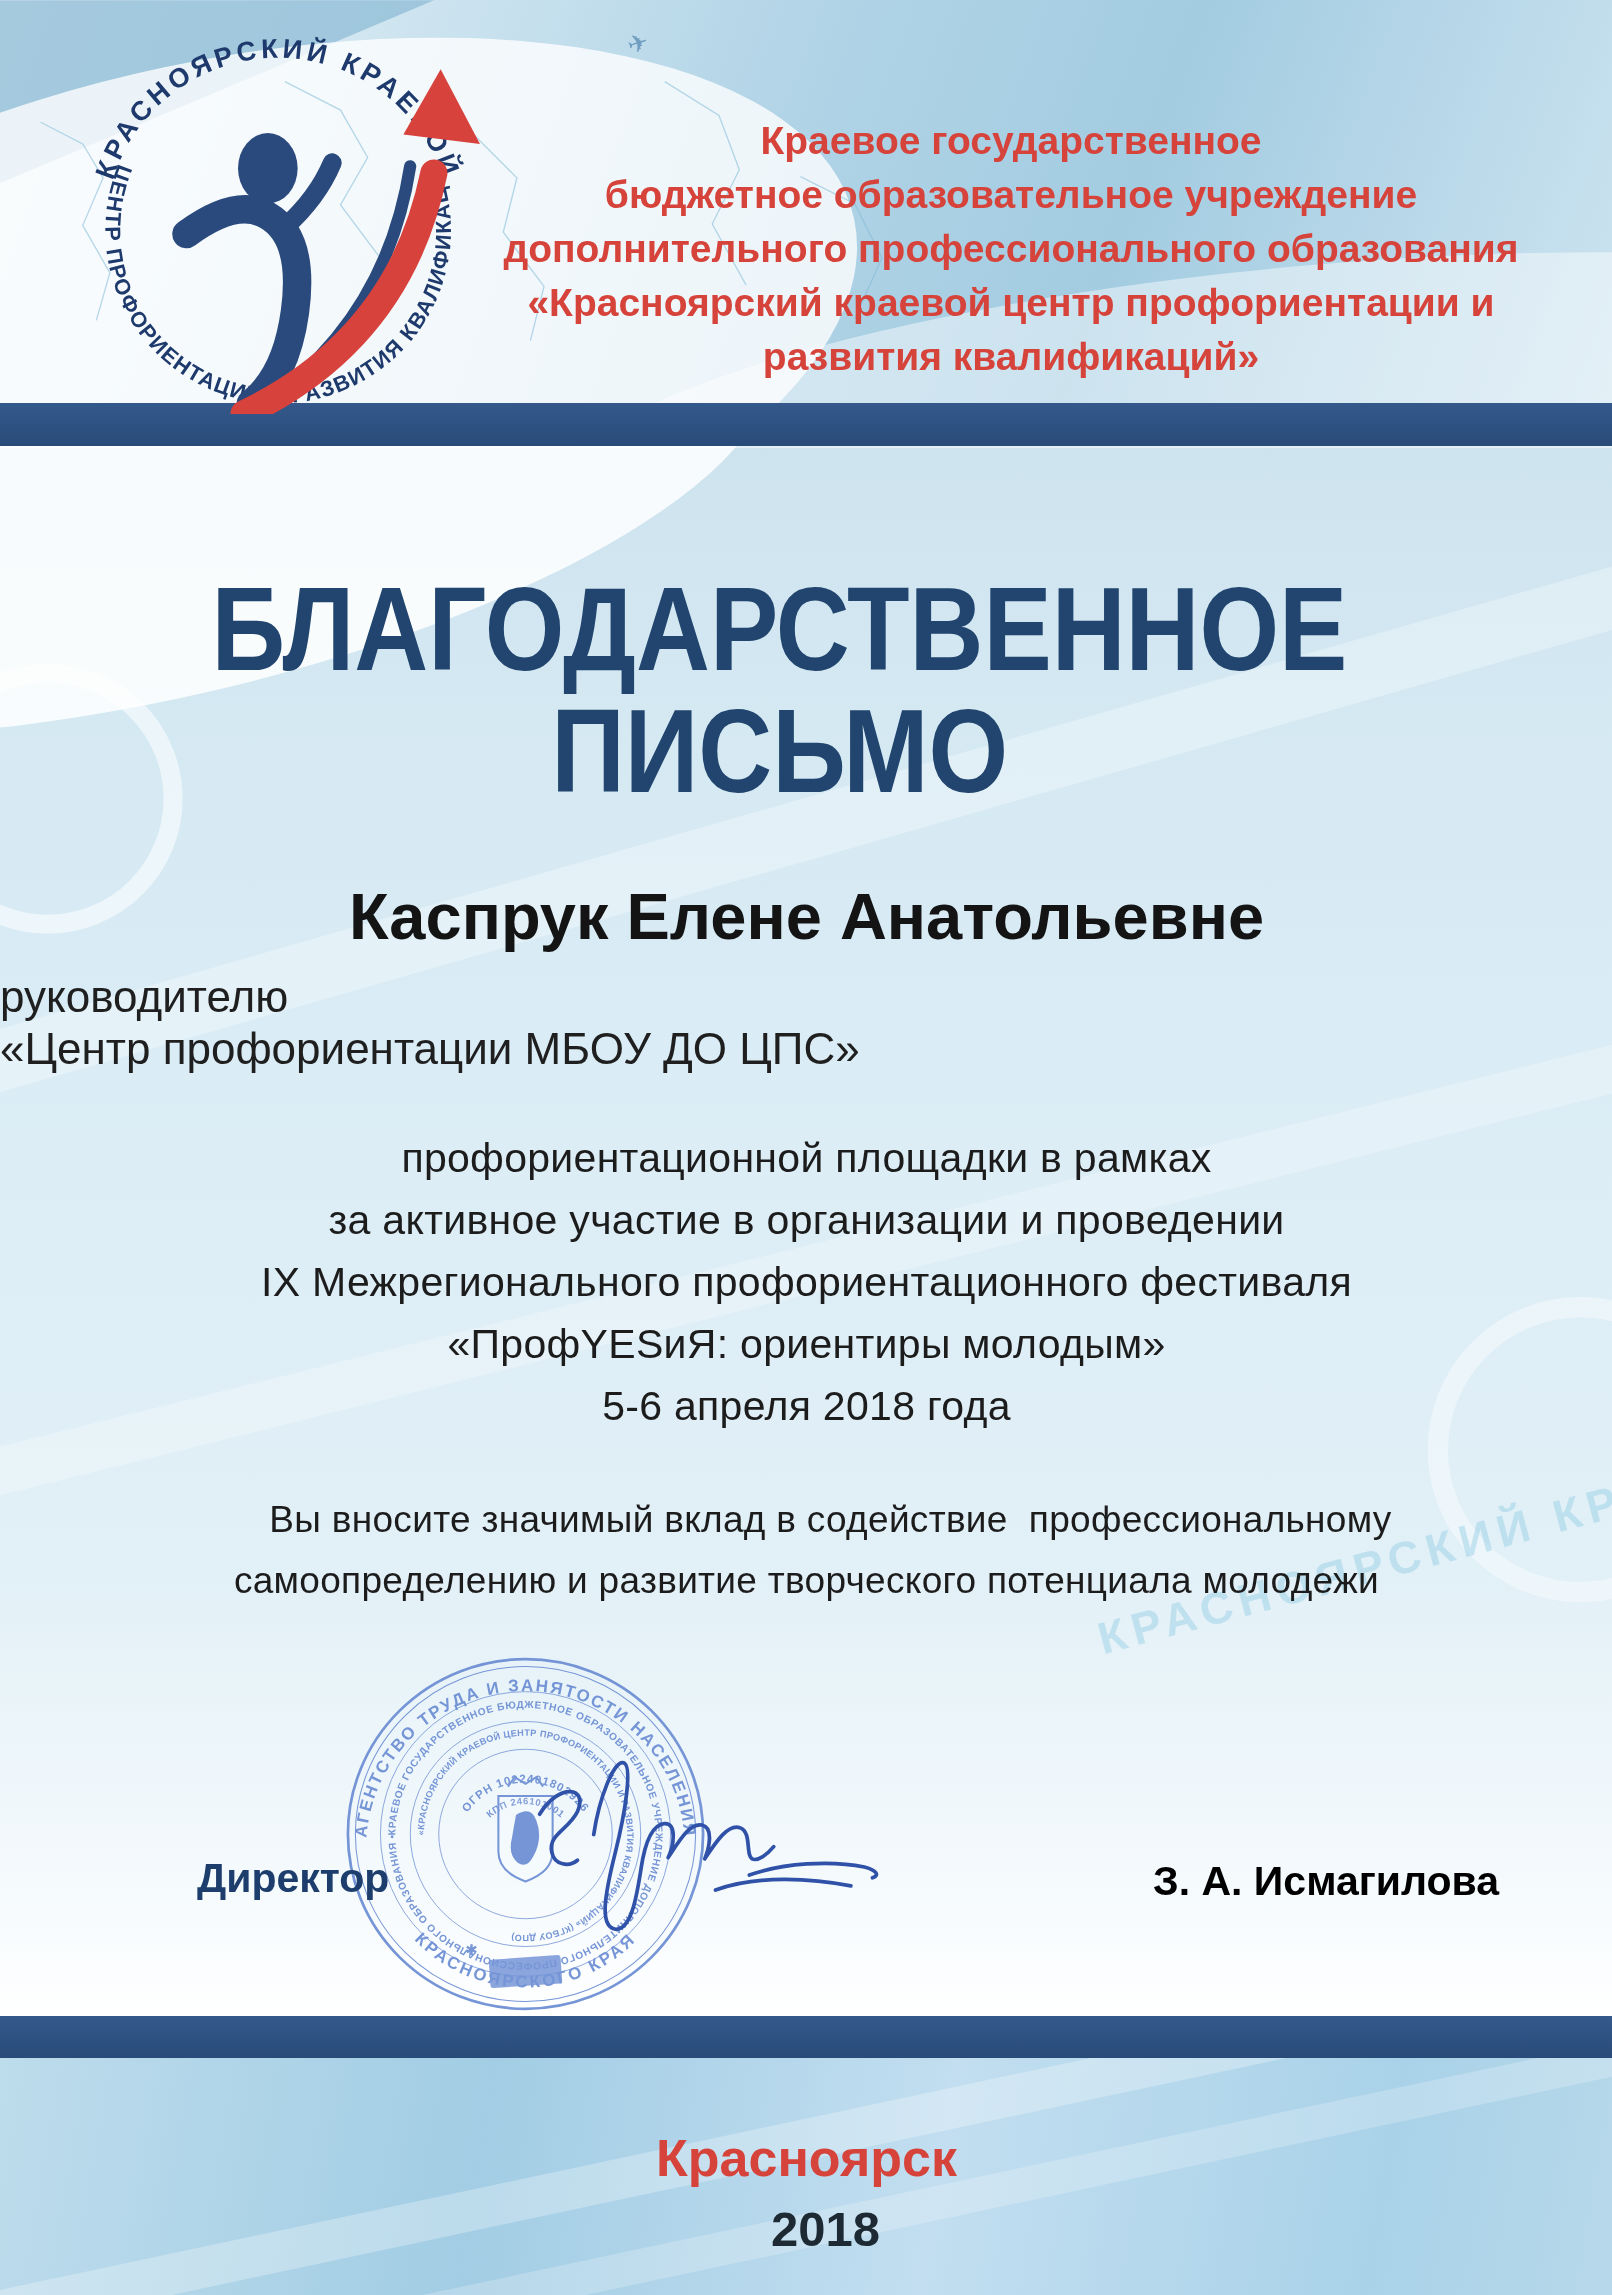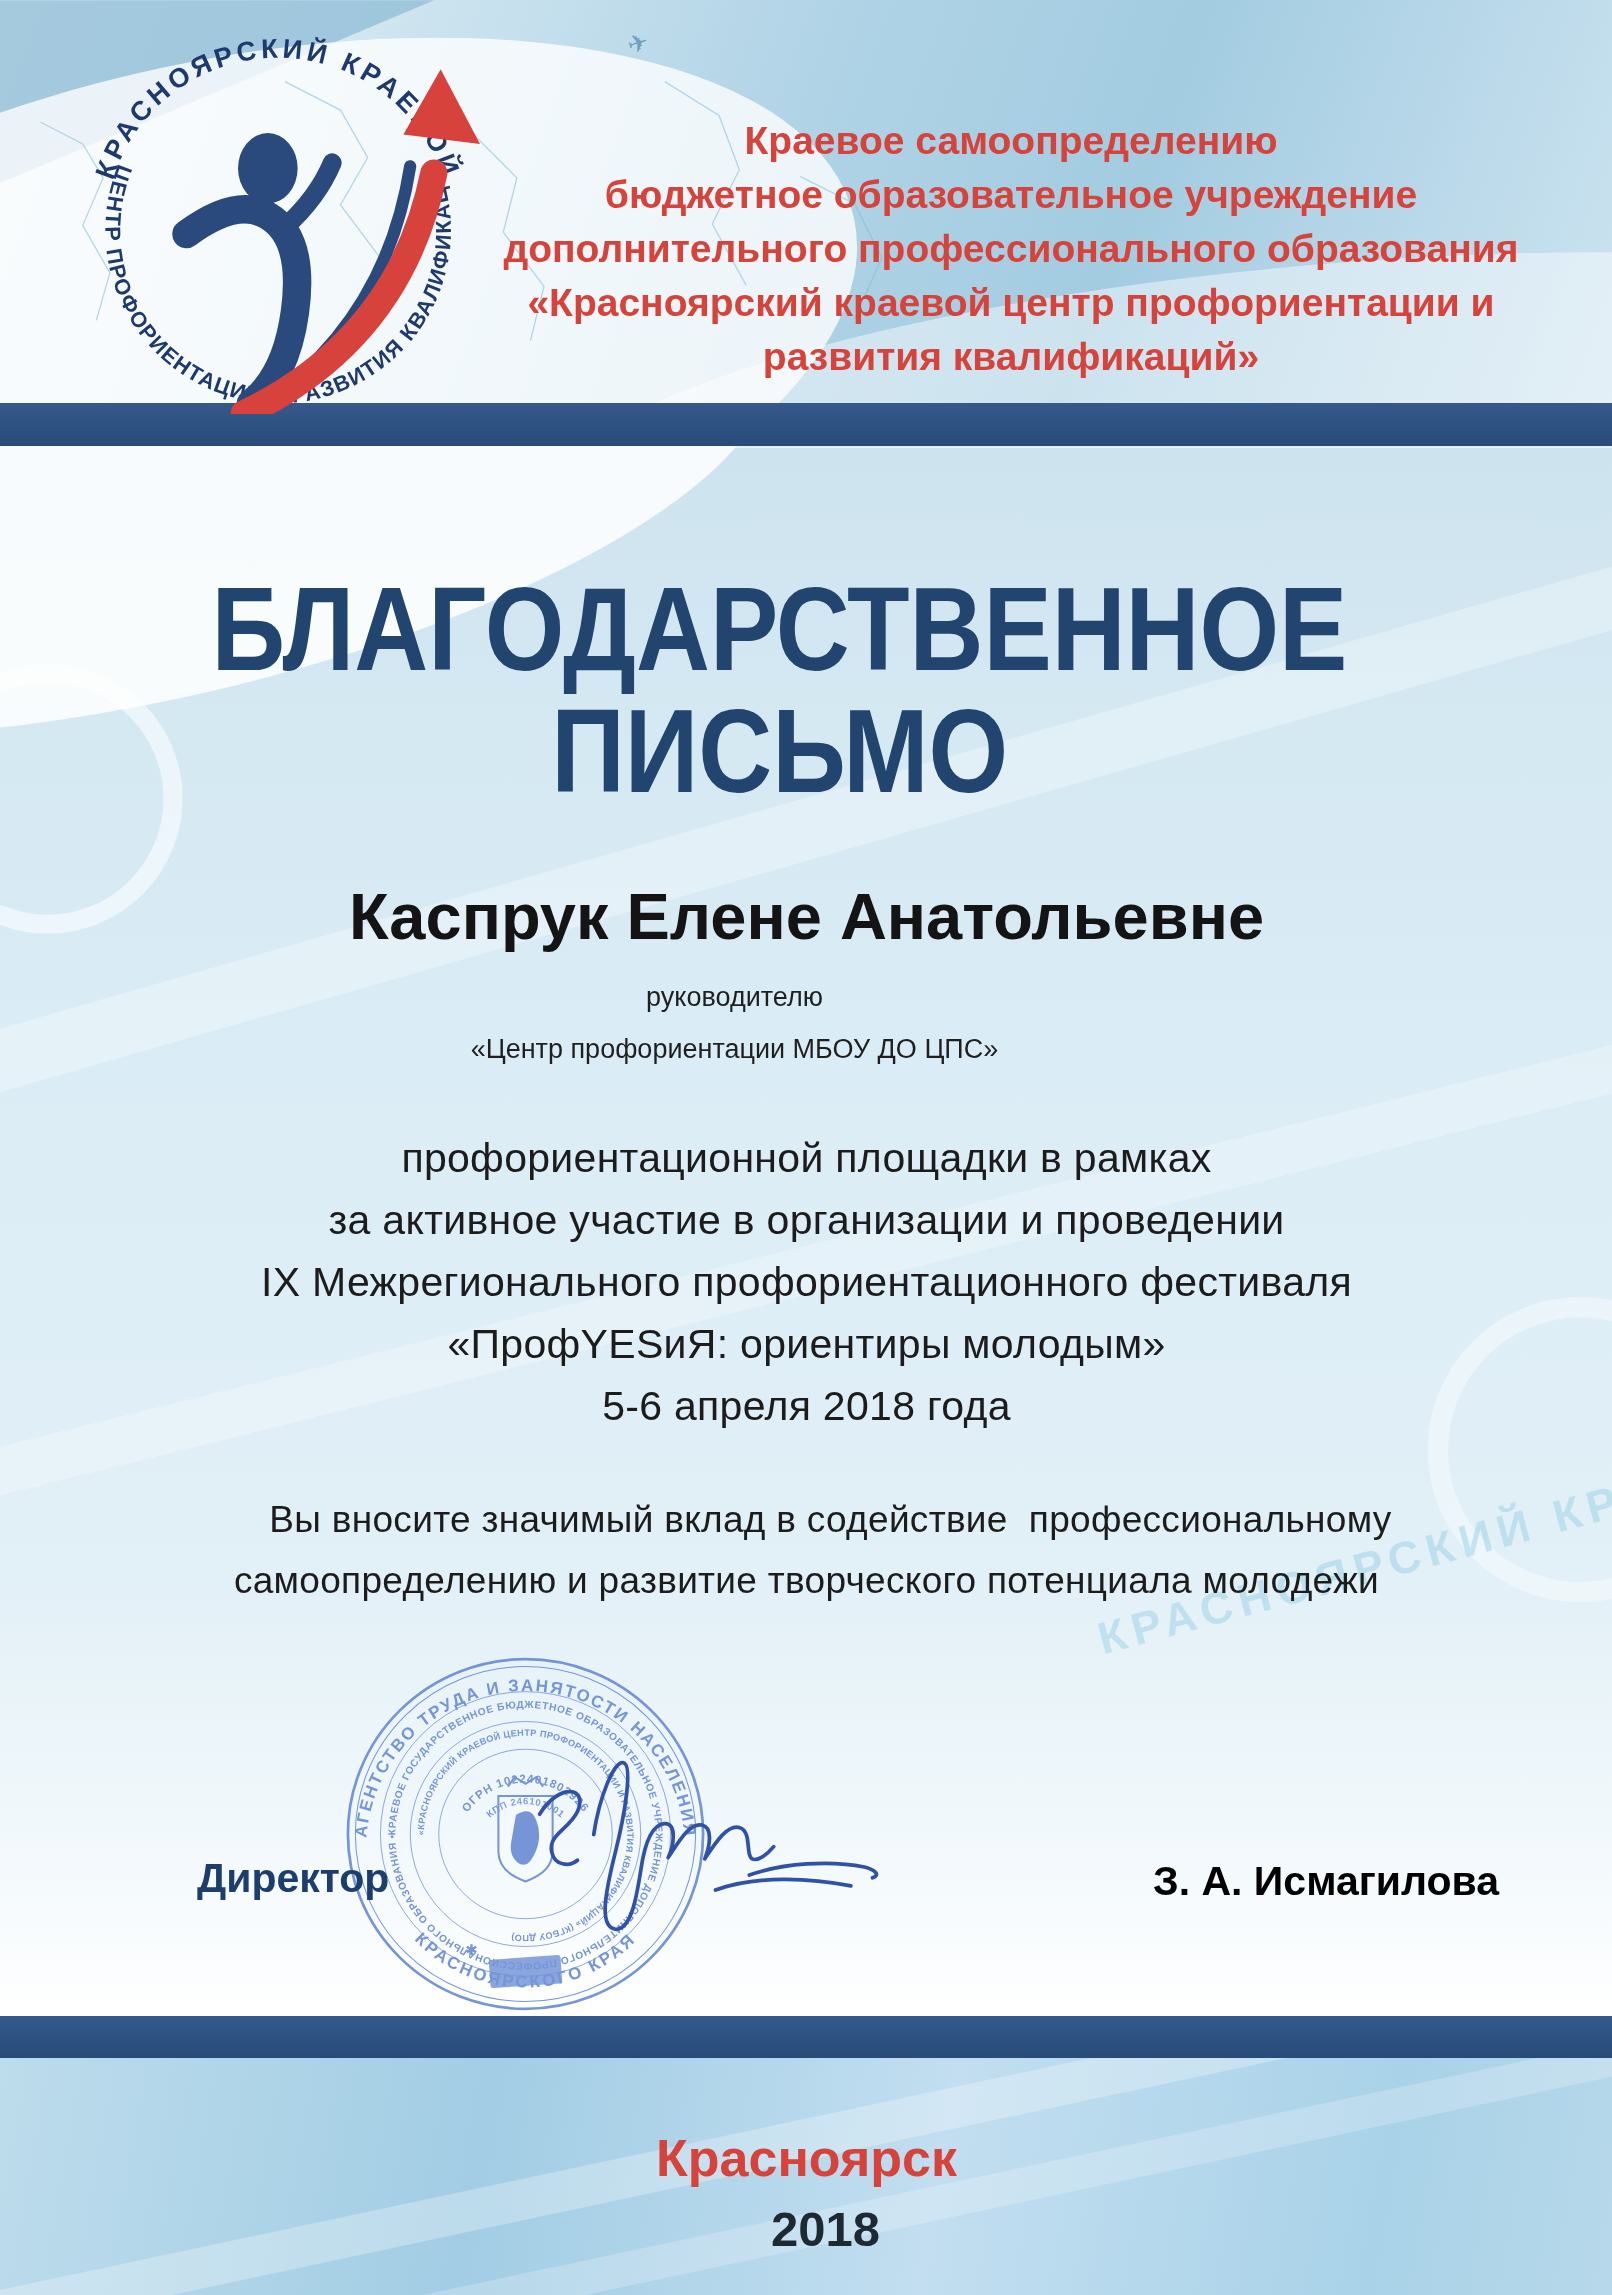--- a/index.html
+++ b/index.html
@@ -17,22 +17,22 @@
   .zone-bottom{left:0;top:2058px;width:1613px;height:237px;
     background:linear-gradient(100deg,#bddcec 0%,#a2cde4 30%,#c2def0 58%,#a9d2e8 85%,#b7d8ea 100%);}
   
   .org-header{left:448px;top:114px;width:1126px;text-align:center;
     color:#d6433b;font-weight:bold;font-size:39px;line-height:54px;letter-spacing:0px;}
   .doc-title{left:0;top:568px;width:1559px;text-align:center;color:#21456e;
     font-weight:bold;font-size:119px;line-height:122px;}
   .doc-title .tline{display:inline-block;transform:scaleX(0.86);transform-origin:center;white-space:nowrap;}
   .recipient-name{left:0;top:879px;width:1613px;text-align:center;color:#141414;
     font-weight:bold;font-size:65px;}
-  .recipient-sub{left:0;top:971px;width:1469px;text-align:center;color:#1f1f1f;
-    font-size:27px;line-height:52px;font-weight:400;}
+  .recipient-sub{left:0;top:971px;width:1469px;text-align:left;color:#1f1f1f;
+    font-size:44px;line-height:52px;font-weight:400;}
   .para1{left:0;top:1127px;width:1613px;text-align:center;color:#1c1c1c;
     font-size:41px;line-height:62px;letter-spacing:0.3px;font-weight:400;}
   .para2{left:0;top:1489px;width:1613px;text-align:center;color:#1c1c1c;
     font-size:37px;line-height:61px;letter-spacing:0.3px;font-weight:400;}
   .pre{white-space:pre-wrap;margin-left:48px;}
   .sign-label{left:197px;top:1855px;color:#1d3e6c;font-weight:bold;font-size:41px;}
   .sign-name{left:1153px;top:1858px;color:#000000;font-weight:bold;font-size:41px;}
   .footer-city{left:0;top:2128px;width:1613px;text-align:center;color:#d6433b;
     font-weight:bold;font-size:52px;}
   .footer-year{left:0;top:2201px;width:1613px;text-align:center;color:#1d2a33;
@@ -102,21 +102,21 @@
   </g>
 
   <g>
     <path d="M 340,555 Q 520,430 555,205" fill="none" stroke="#2a4a7d" stroke-width="18" stroke-linecap="round"></path>
     <path d="M 310,570 Q 540,460 590,215" fill="none" stroke="#d8423c" stroke-width="40" stroke-linecap="round"></path>
     <polygon points="600,62 545,158 658,172" fill="#d8423c"></polygon>
   </g>
 </svg>
 
 <div class="abs org-header">
-  <div>Краевое самоопределению</div>
+  <div>Краевое государственное</div>
   <div>бюджетное образовательное учреждение</div>
   <div>дополнительного профессионального образования</div>
   <div>«Красноярский краевой центр профориентации и</div>
   <div>развития квалификаций»</div>
 </div>
 
 <div class="abs doc-title">
   <div><span class="tline">БЛАГОДАРСТВЕННОЕ</span></div>
   <div><span class="tline">ПИСЬМО</span></div>
 </div>

